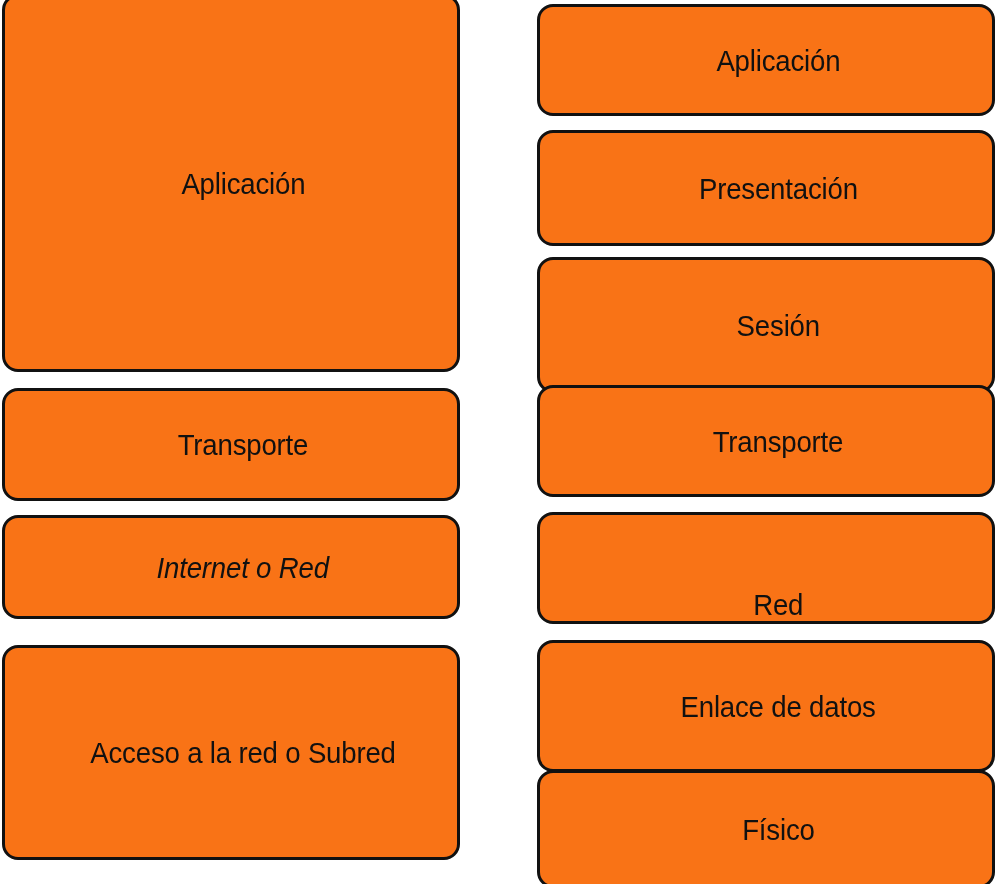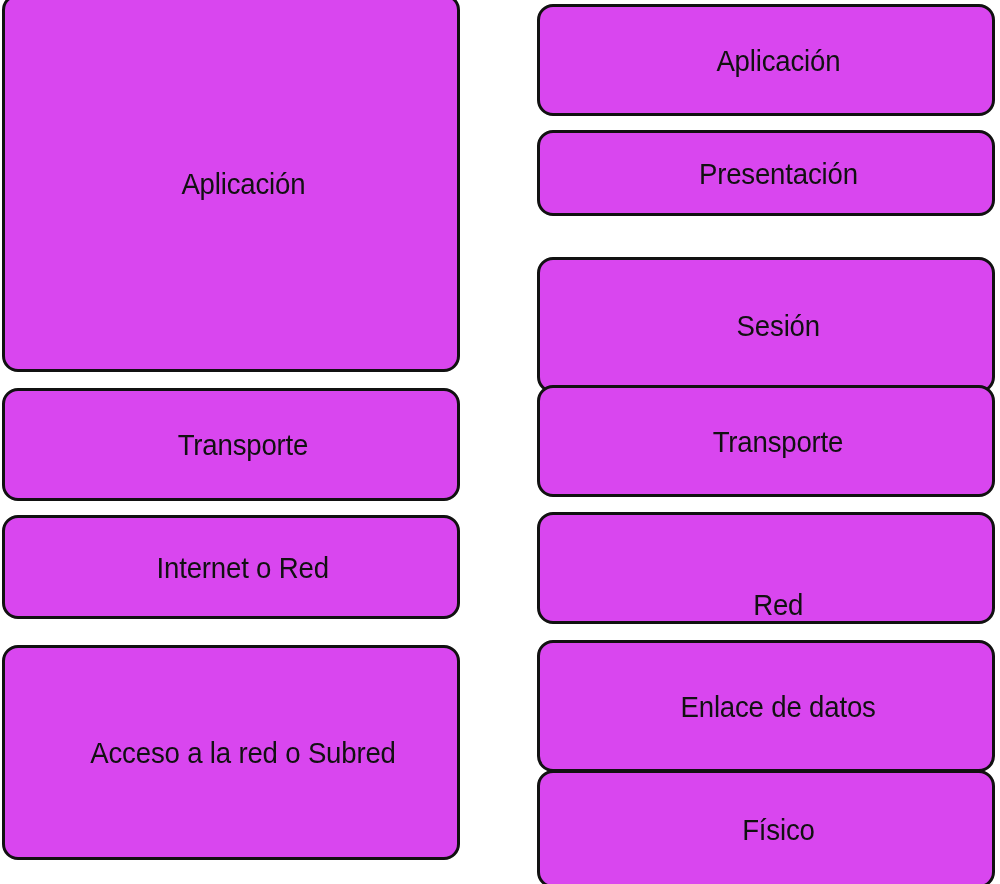--- a/index.html
+++ b/index.html
@@ -13,21 +13,21 @@
   #canvas {
     position: relative;
     width: 1000px;
     height: 884px;
     background: #ffffff;
     overflow: hidden;
   }
   .layer-box {
     position: absolute;
     box-sizing: border-box;
-    background: #d946ef;
+    background: #f97316;
     border: 3px solid #111111;
     border-radius: 16px;
     display: flex;
     align-items: center;
     justify-content: center;
     text-align: center;
     padding-left: 24px;
   }
   .layer-label {
     font-family: "Liberation Sans", sans-serif;
@@ -39,26 +39,26 @@
     transform: scaleX(0.92);
     transform-origin: center center;
     white-space: nowrap;
   }
   
   .col-left  { left: 2px;   width: 458px; }
   .col-right { left: 537px; width: 458px; }
 
   .lbox-0 { top: -6px;  height: 378px; }
   .lbox-1 { top: 388px; height: 113px; }
-  .lbox-2 { top: 515px; height: 104px; }
+  .lbox-2 { top: 515px; height: 104px; font-style: italic; }
   .lbox-3 { top: 645px; height: 215px; justify-content: center; }
 
   
   .rbox-0 { top: 4px;   height: 112px; }
-  .rbox-1 { top: 130px; height: 86px; }
+  .rbox-1 { top: 130px; height: 116px; }
   .rbox-2 { top: 257px; height: 136px; }
   .rbox-3 { top: 385px; height: 112px; }
   .rbox-4 { top: 512px; height: 112px; align-items: flex-end; }
   .rbox-5 { top: 640px; height: 132px; }
   .rbox-6 { top: 770px; height: 118px; }
 </style>
 </head>
 <body>
 
 <div id="canvas">

